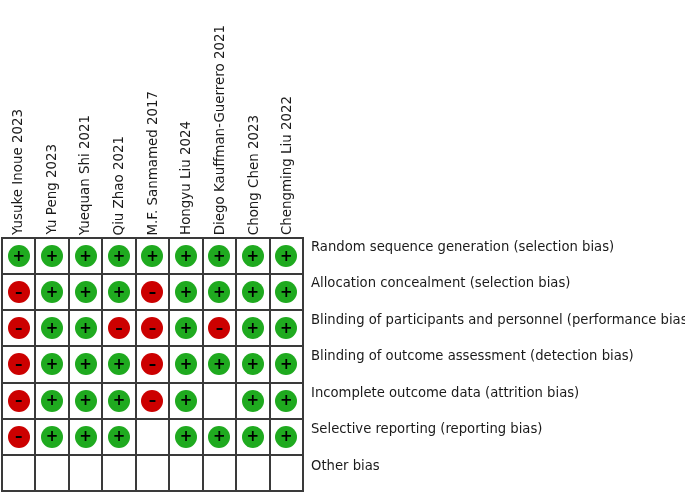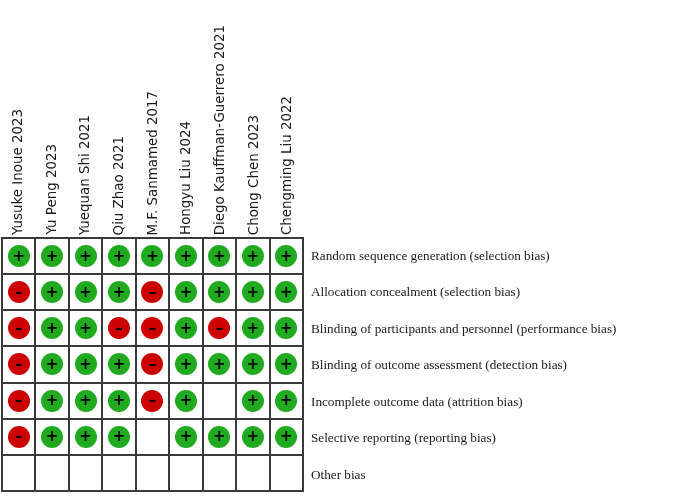--- a/index.html
+++ b/index.html
@@ -92,26 +92,25 @@
     background: #cc0000;
   }
   .judgement.none {
     background: transparent;
   }
 
   
   #row-labels {
     position: absolute;
     left: 311px;
-    top: 238px;
+    top: 229px;
     width: 374px;
     height: 255px;
     display: grid;
     grid-template-rows: repeat(7, 1fr);
-    font-family: Liberation Serif, serif;
   }
   .row-label {
     display: flex;
     align-items: center;
     font-size: 13.2px;
     color: #1a1a1a;
     white-space: nowrap;
     line-height: 1.1;
   }
 </style>

